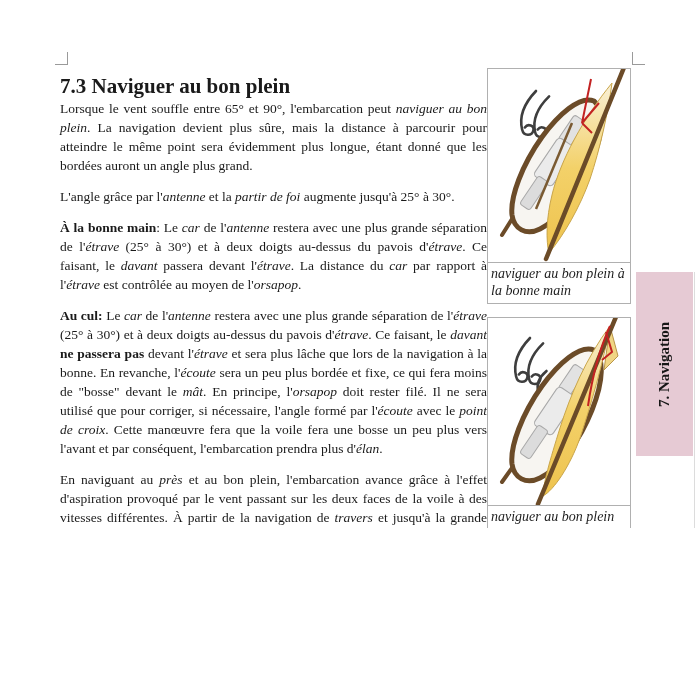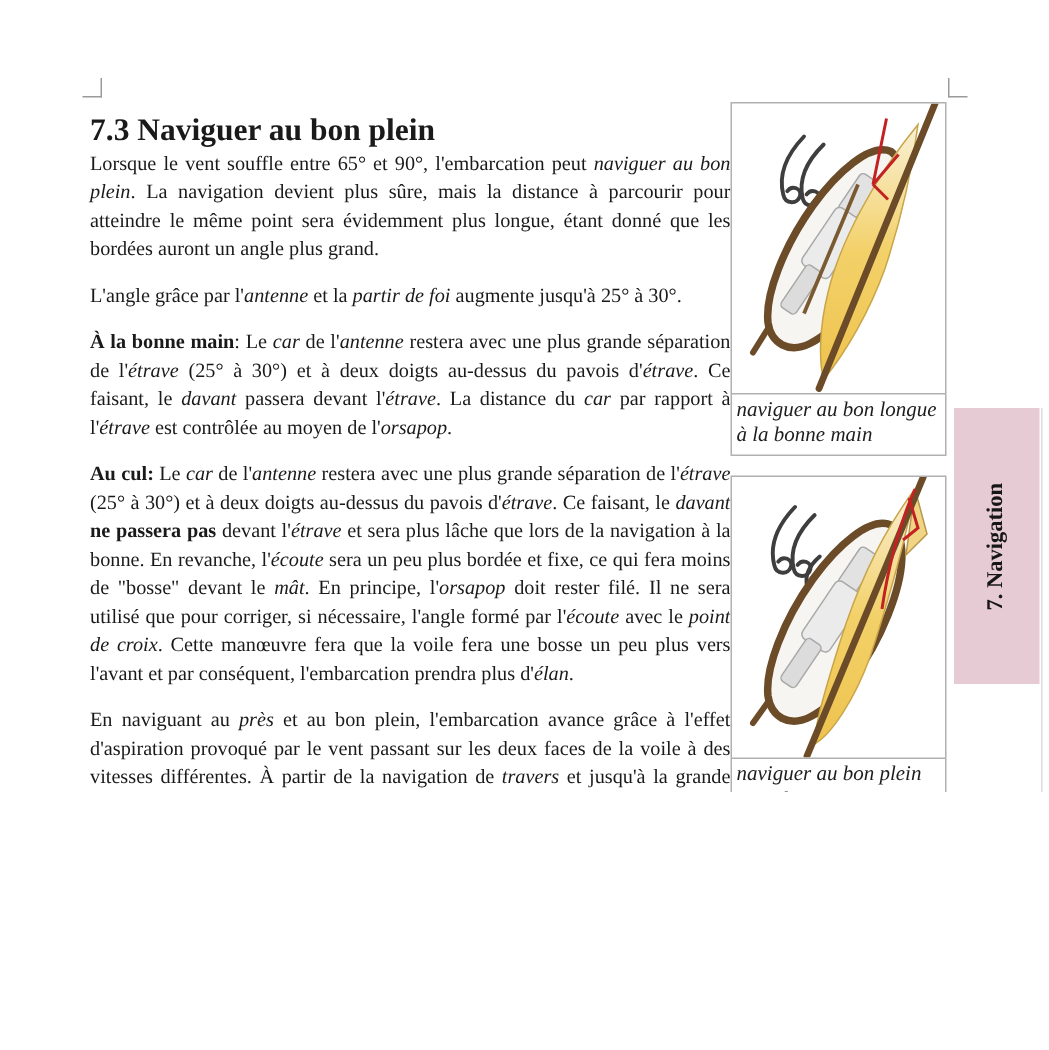--- a/index.html
+++ b/index.html
@@ -94,21 +94,21 @@
         <path d="M124,14 C96,48 72,92 64,126 C58,150 58,172 61,184 C76,166 92,138 102,110 C112,80 120,44 124,14 Z" fill="url(#sg1)" stroke="#c9a54a" stroke-width="1"></path>
 
         <path d="M137,-4 L58,190" stroke="#6b4b28" stroke-width="4.5" stroke-linecap="round"></path>
 
         <g stroke="#c22222" stroke-width="2" fill="none">
           <path d="M103,10 L94,54 L111,34"></path>
           <path d="M94,54 L104,64"></path>
         </g>
       </svg>
     </div>
-    <div class="caption">naviguer au bon longue à la bonne main</div>
+    <div class="caption">naviguer au bon plein à la bonne main</div>
   </div>
 
   <div class="figure f2">
     <div class="imgarea">
       <svg width="142" height="187" viewBox="0 0 142 187" xmlns="http://www.w3.org/2000/svg">
         <defs>
           <linearGradient id="sg2" x1="0" y1="0" x2="0" y2="1">
             <stop offset="0" stop-color="#f9f0d6"></stop>
               <stop offset="0.5" stop-color="#f3d169"></stop>
               <stop offset="1" stop-color="#eec34e"></stop>

